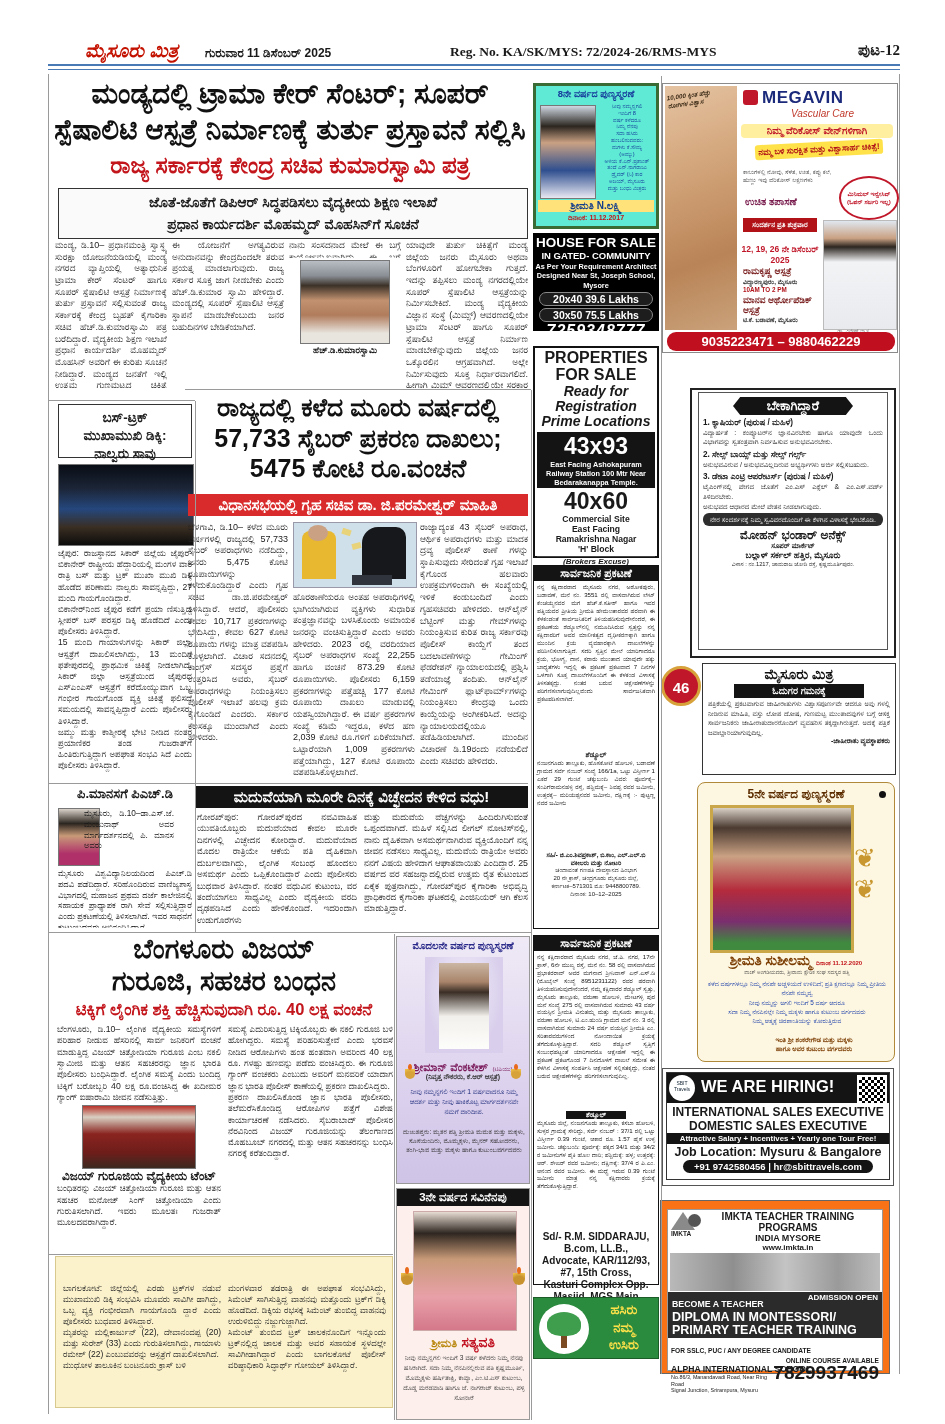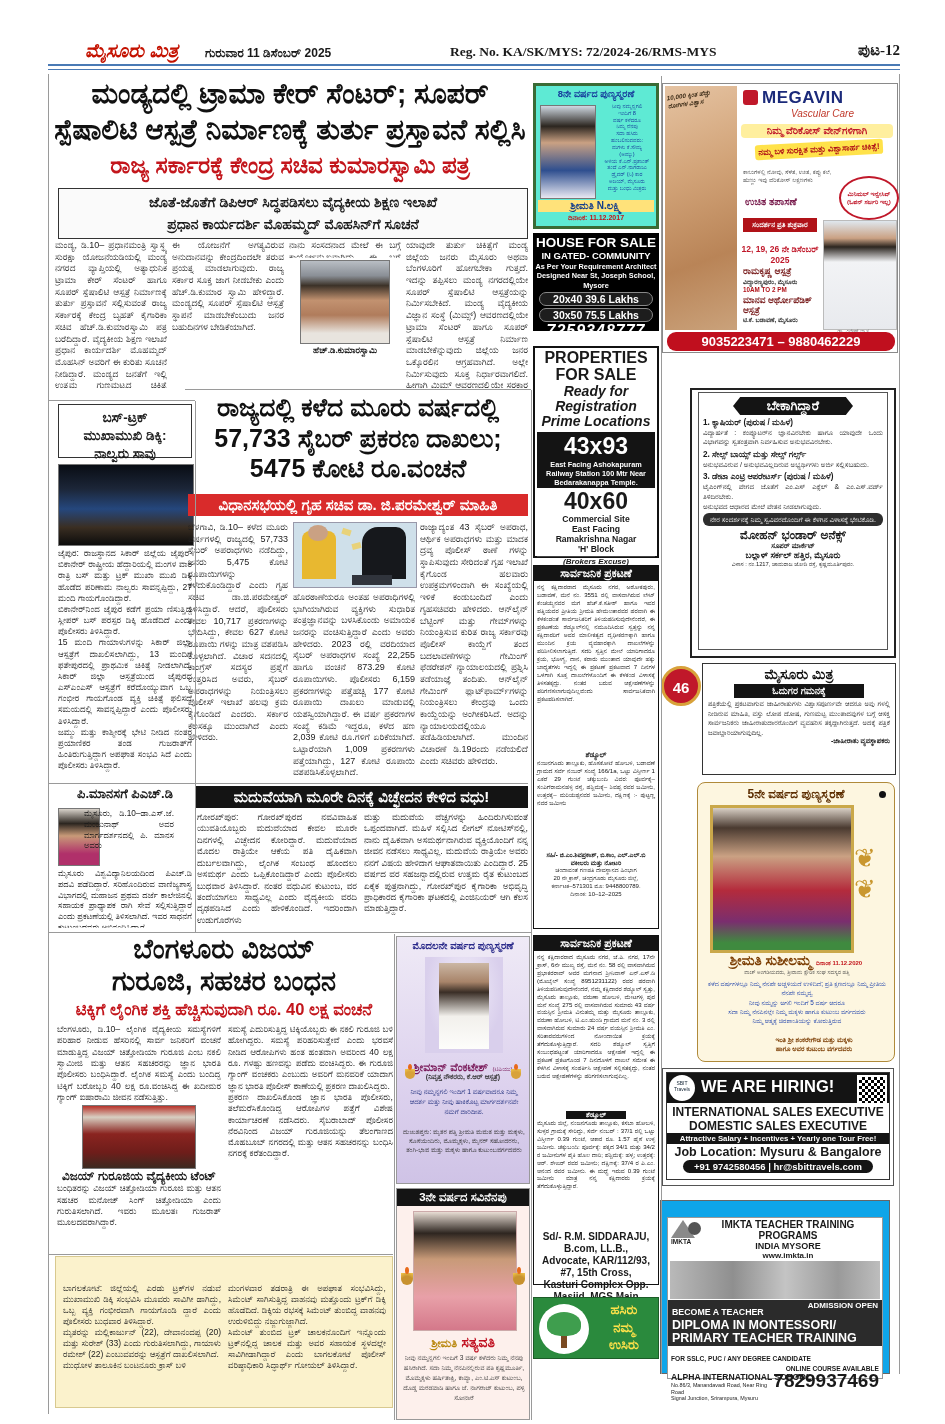--- a/index.html
+++ b/index.html
@@ -203,21 +203,21 @@
         <div style="position:absolute;right:2px;top:2px;width:26px;height:26px;background:repeating-conic-gradient(#000 0% 25%,#fff 0% 50%) 0 0/6px 6px;border:2px solid #fff;"></div>
       </div>
       <div class="ctr b" style="font-size:12px;margin-top:2px;">INTERNATIONAL SALES EXECUTIVE</div>
       <div class="ctr b" style="font-size:12px;">DOMESTIC SALES EXECUTIVE</div>
       <div class="ctr b blackband" style="font-size:7.8px;padding:1px 0;">Attractive Salary + Incentives + Yearly one Tour Free!</div>
       <div class="ctr b" style="font-size:12.5px;margin-top:1px;">Job Location: Mysuru &amp; Bangalore</div>
       <div class="ctr b" style="font-size:9.5px;color:#fff;background:#141414;border-radius:8px;width:190px;margin:1px auto;padding:1px 0;">+91 9742580456 | hr@sbittravels.com</div>
     </div>
   </div>
 
-  <div class="abs" style="left:660px;top:1200px;width:230px;height:174px;border:1px solid #666;box-sizing:border-box;padding:16px 6px;background:#0ea5e9;">
+  <div class="abs" style="left:660px;top:1200px;width:230px;height:174px;border:1px solid #666;box-sizing:border-box;padding:8px 6px;background:#f97316;">
     <div style="border:1px solid #999;height:162px;box-sizing:border-box;position:relative;background:#fff;">
       <div style="position:absolute;left:3px;top:2px;width:30px;height:28px;">
         <div style="position:absolute;left:0;top:0;width:0;height:0;border-left:12px solid transparent;border-right:12px solid transparent;border-bottom:18px solid #8a8a8a;"></div>
         <div style="position:absolute;right:0;top:2px;width:13px;height:13px;border-radius:50%;background:#555;"></div>
         <div class="b" style="position:absolute;left:0;top:18px;font-size:6.5px;">IMKTA</div>
       </div>
       <div class="ctr b" style="font-size:10px;margin:1px 0 0 26px;">IMKTA TEACHER TRAINING PROGRAMS</div>
       <div class="ctr b" style="font-size:9px;margin-left:26px;">INDIA MYSORE</div>
       <div class="ctr b" style="font-size:8px;margin-left:26px;">www.imkta.in</div>
       <div style="height:38px;margin:1px 2px;background:linear-gradient(90deg,#b9b9b9,#8f8f8f 30%,#c4c4c4 55%,#9a9a9a 80%,#bdbdbd);"></div>

